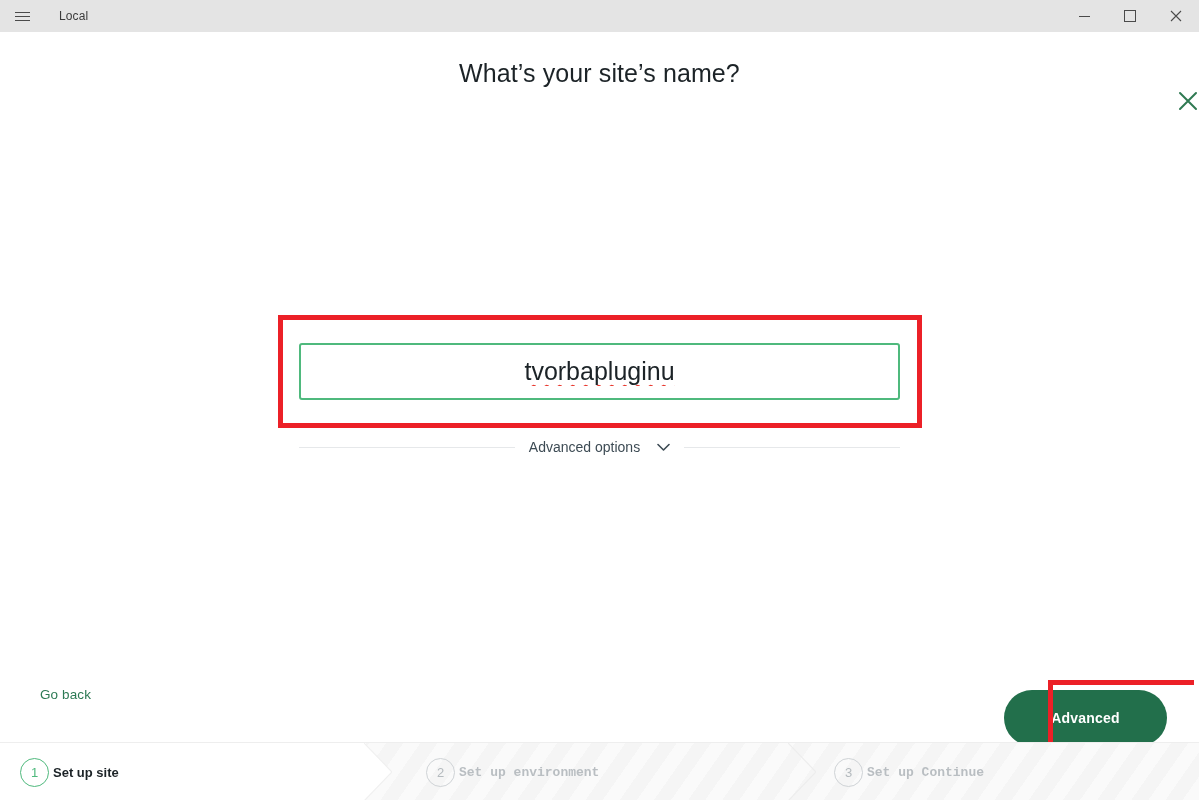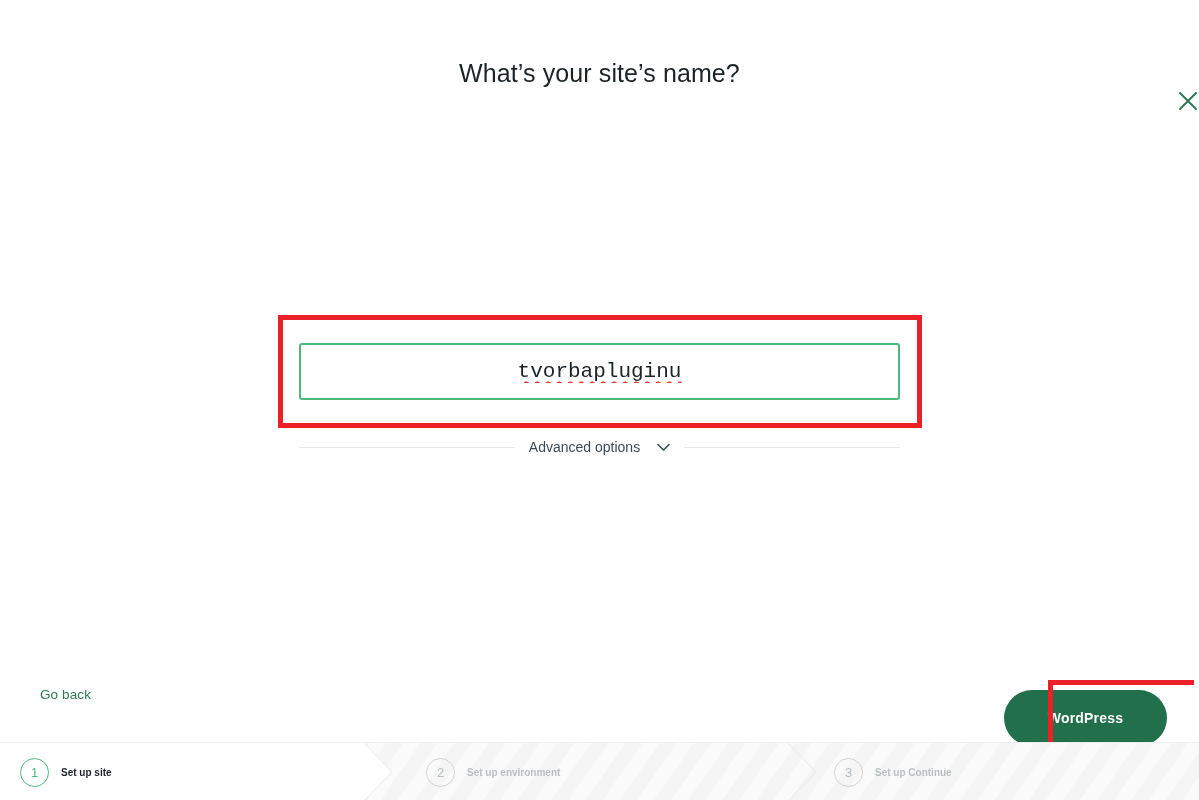--- a/index.html
+++ b/index.html
@@ -138,22 +138,22 @@
     display: flex;
     align-items: center;
     justify-content: center;
   }
   .name-input {
     width: 100%;
     border: 0;
     outline: none;
     background: transparent;
     text-align: center;
-    font-family: Liberation Mono, monospace;
-    font-size: 21px;
+    font-family: Liberation Sans, sans-serif;
+    font-size: 25px;
     color: #1c2327;
     padding: 0;
     text-decoration: underline wavy #e8392f;
     text-underline-offset: 4px;
     text-decoration-skip-ink: none;
   }
   .name-input::placeholder { color: #9aa3a8; }
 
   
   .advanced {
@@ -275,35 +275,57 @@
     align-items: center;
     justify-content: center;
     font-size: 13px;
     flex: 0 0 auto;
   }
   .step-circle.inactive {
     border-color: #cfd3d6;
     color: #b4babe;
   }
   .step-label {
-    margin-left: 12px;
-    font-size: 10px;
+    margin-left: 4px;
+    font-size: 13px;
     font-weight: 700;
     color: #1c2327;
     white-space: nowrap;
   }
   .step-label.inactive {
     color: #b9bec2;
+    font-family: Liberation Mono, monospace;
   }
 </style>
 </head>
 <body>
 
 <div class="app">
 
+  <div class="titlebar">
+    <div class="hamburger">
+      <i></i>
+      <i></i>
+      <i></i>
+    </div>
+    <div class="app-title">Local</div>
+    <div class="win-controls">
+      <div class="win-btn">
+        <span class="win-min"></span>
+      </div>
+      <div class="win-btn">
+        <span class="win-max"></span>
+      </div>
+      <div class="win-btn win-close">
+        <svg width="12" height="12" viewBox="0 0 12 12">
+          <path d="M1 1 L11 11 M11 1 L1 11" stroke="#4a4a4a" stroke-width="1.1" fill="none"></path>
+        </svg>
+      </div>
+    </div>
+  </div>
 
   <div class="content">
 
     <div class="close-x">
       <svg width="22" height="22" viewBox="0 0 22 22">
         <path d="M3 3 L19 19 M19 3 L3 19" stroke="#2f7a52" stroke-width="2" fill="none" stroke-linecap="round"></path>
       </svg>
     </div>
 
     <div class="heading">What’s your site’s name?</div>
@@ -320,21 +342,21 @@
         <span class="adv-label">Advanced options</span>
         <svg width="13" height="9" viewBox="0 0 13 9">
           <path d="M1 1.5 L6.5 7 L12 1.5" stroke="#3d4b54" stroke-width="1.6" fill="none" stroke-linecap="round" stroke-linejoin="round"></path>
         </svg>
       </div>
       <div class="adv-rule"></div>
     </div>
 
     <div class="go-back">Go back</div>
 
-    <button class="continue-btn">WordPress</button>
+    <button class="continue-btn">Advanced</button>
     <div class="continue-annot"></div>
 
   </div>
 
   <div class="stepbar">
 
     <div class="step step-1">
       <div class="step-circle">1</div>
       <div class="step-label">Set up site</div>
       <svg class="step-arrow" viewBox="0 0 28 58" preserveAspectRatio="none">

